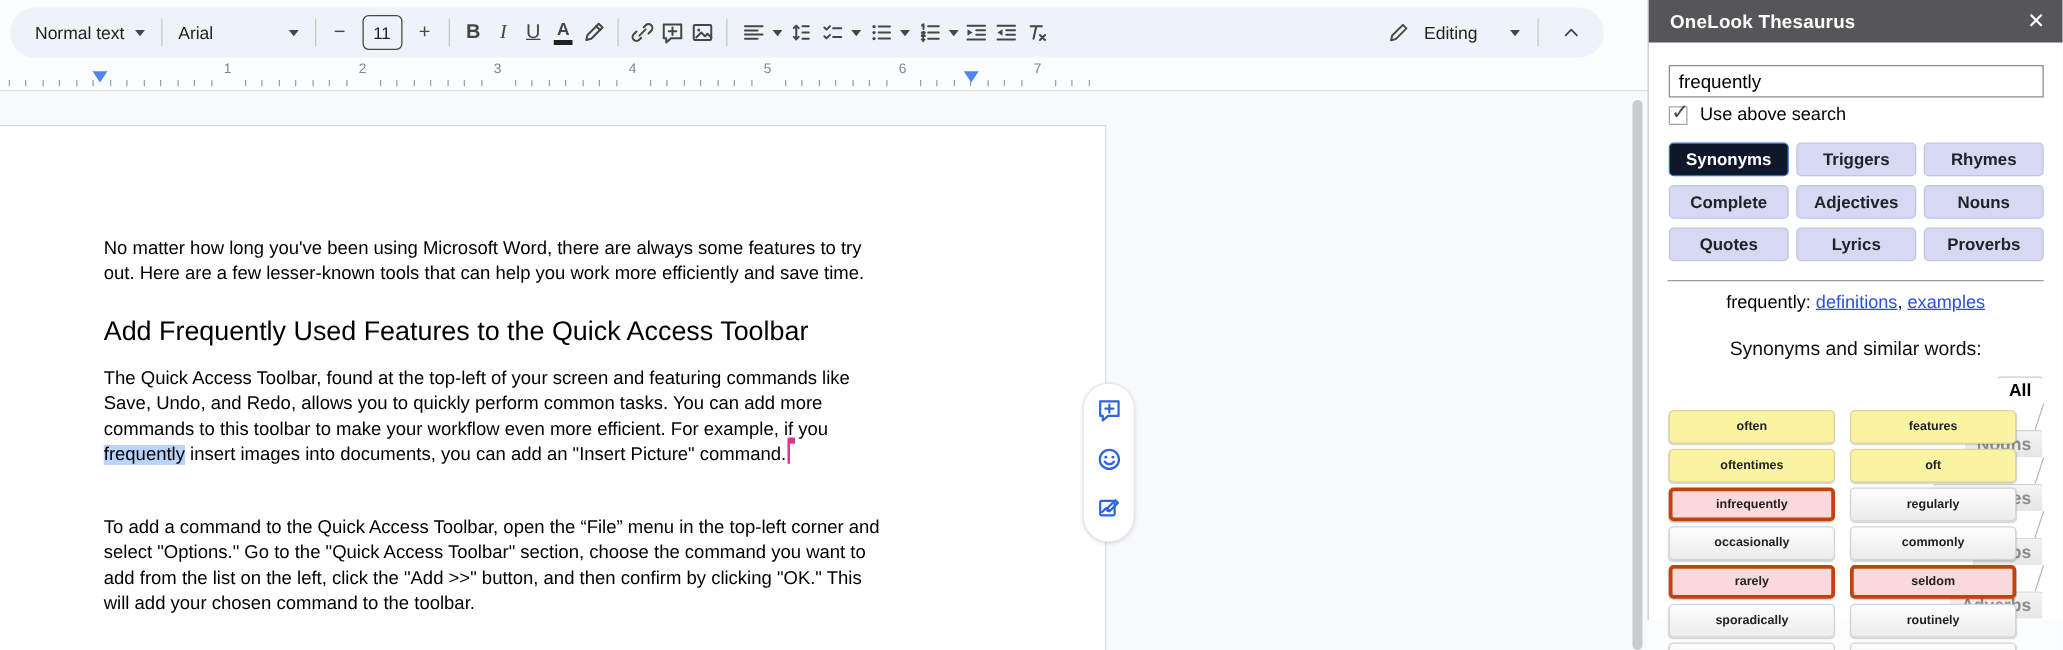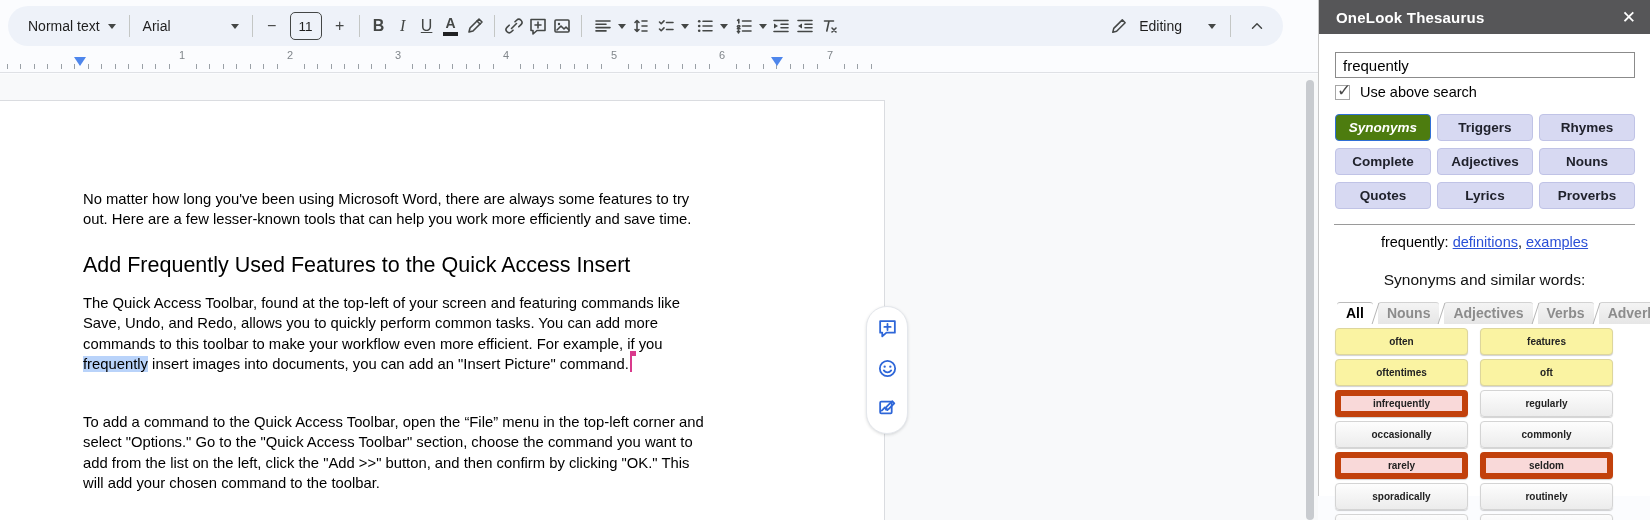--- a/index.html
+++ b/index.html
@@ -76,39 +76,39 @@
                   padding:0 7px; font-family:inherit; color:#000; outline:none; }
   .chk-row { display:flex; align-items:center; margin-top:5px; height:18px; }
   .chk-box { position:relative; width:15px; height:15px; border:1px solid #a6a6a6; background:#fff; flex:none; }
   .chk-box span { position:absolute; left:1px; top:-6px; font-size:17px; color:#4a4a4a; }
   .chk-label { font-size:14.5px; margin-left:10px; color:#000; }
 
   .mode-grid { margin-top:13px; display:grid; grid-template-columns:repeat(3,96px); gap:7px 6px; }
   .tbtn { height:27px; border-radius:4px; background:#d7d9f2; border:1px solid #c0c3e6;
           font-size:13.5px; font-weight:bold; color:#20222c; display:flex; align-items:center;
           justify-content:center; cursor:default; font-family:inherit; }
-  .tbtn.active { background:#4d7c0f; border-color:#2f6fd6; color:#fff;font-style:italic; }
+  .tbtn.active { background:#0f172a; border-color:#2f6fd6; color:#fff; }
 
   .panel-divider { height:1px; background:#9a9a9a; margin:15px -1px 0 -1px; }
   .entry-line { margin-top:9px; text-align:center; font-size:14.5px; color:#000; }
   .entry-line a { color:#2b50d6; text-decoration:underline; cursor:default; }
   .similar-heading { margin-top:21px; text-align:center; font-size:15.5px; color:#111; }
 
-  .tabs-row { margin-top:12px; display:flex; align-items:flex-end; height:23px; padding-left:2px; }
+  .tabs-row { margin-top:12px; display:flex; align-items:flex-end; height:23px; padding-left:2px;flex-direction:column; }
   .tab { font-size:14px; font-weight:bold; color:#8c8c8c; padding:2px 9px 3px 9px;
          background:linear-gradient(#f4f4f4,#e6e6e6); border-top:1px solid #d2d2d2;
          border-radius:3px 3px 0 0; cursor:default; }
   .tab.active { background:#fff; color:#000; border-top:1px solid #bbb; }
   .tab-sep { width:1px; height:21px; background:#b5b5b5; transform:skewX(-18deg); margin:0 2px; flex:none; }
 
   .word-grid { margin-top:4px; display:grid; grid-template-columns:133px 133px; gap:4px 12px; }
   .cell { height:27px; border-radius:4px; display:flex; align-items:center; justify-content:center;
           font-size:10px; font-weight:bold; color:#222; box-shadow:0 1px 1px rgba(0,0,0,.18); cursor:default; }
   .cell.yellow { background:#faf3a2; border:1px solid #ddd69c; }
-  .cell.pink   { background:#f9d9d9; border:6px solid #c2410c; }
+  .cell.pink   { background:#f9d9d9; border:3px solid #c2410c; }
   .cell.gray   { background:linear-gradient(#fdfdfd,#ececec); border:1px solid #d4d4d4; }
 </style>
 </head>
 <body>
 
 <div class="stage">
 
   <div class="toolbar">
     <div class="tb-item">
       <span>Normal text</span>
@@ -306,21 +306,21 @@
     <div class="indent-marker" style="left:80px"></div>
     <div class="indent-marker" style="left:777px"></div>
   </div>
 
   <div class="canvas">
     <div class="page">
       <div class="doc-text" style="left:103px; top:88px">
         <div class="doc-line">No matter how long you've been using Microsoft Word, there are always some features to try</div>
         <div class="doc-line">out. Here are a few lesser-known tools that can help you work more efficiently and save time.</div>
       </div>
-      <div class="doc-heading" style="left:103px; top:152px">Add Frequently Used Features to the Quick Access Insert</div>
+      <div class="doc-heading" style="left:103px; top:152px">Add Frequently Used Features to the Quick Access Toolbar</div>
       <div class="doc-text" style="left:103px; top:192px">
         <div class="doc-line">The Quick Access Toolbar, found at the top-left of your screen and featuring commands like</div>
         <div class="doc-line">Save, Undo, and Redo, allows you to quickly perform common tasks. You can add more</div>
         <div class="doc-line">commands to this toolbar to make your workflow even more efficient. For example, if you</div>
         <div class="doc-line"><span class="hl">frequently</span><span> insert images into documents, you can add an "Insert Picture" command.</span><span class="collab-caret"></span></div>
       </div>
       <div class="doc-text" style="left:103px; top:311px">
         <div class="doc-line">To add a command to the Quick Access Toolbar, open the “File” menu in the top-left corner and</div>
         <div class="doc-line">select "Options." Go to the "Quick Access Toolbar" section, choose the command you want to</div>
         <div class="doc-line">add from the list on the left, click the "Add &gt;&gt;" button, and then confirm by clicking "OK." This</div>

